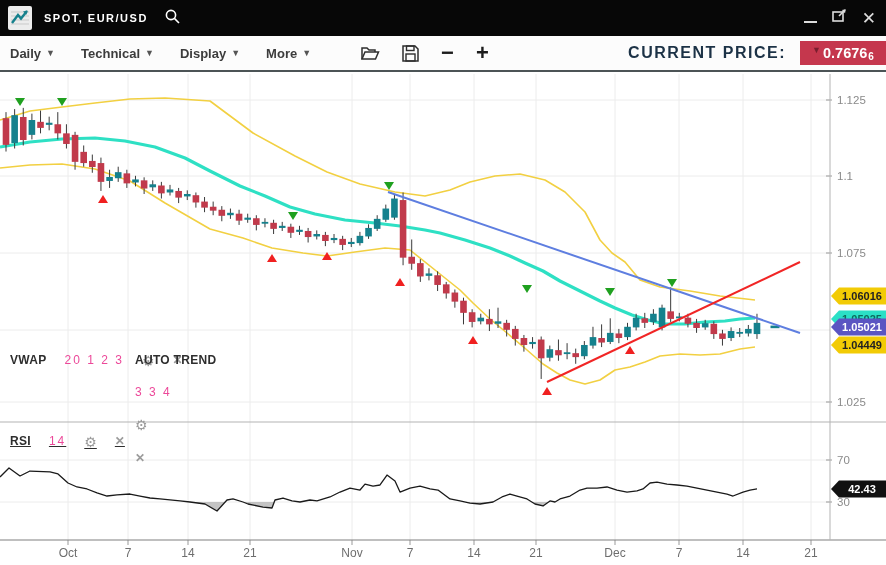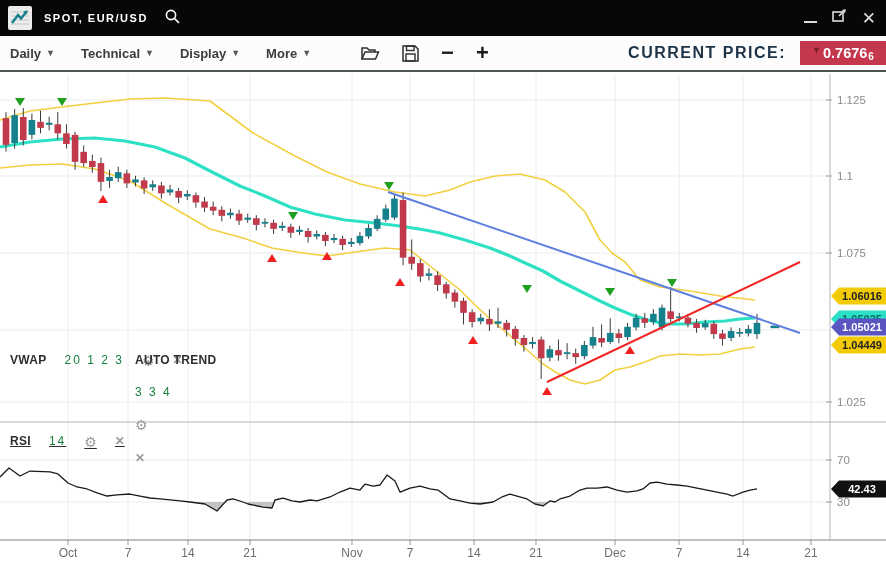--- a/index.html
+++ b/index.html
@@ -22,21 +22,21 @@
   .cp-label{font-size:16px;font-weight:bold;letter-spacing:1.5px;color:#1c3246;margin-right:14px;}
   .price-badge{width:86px;height:24px;display:flex;align-items:center;justify-content:center;color:#fff;font-weight:bold;font-size:14.5px;}
   .price-badge .sub{font-size:10px;position:relative;top:3px;margin-left:1px;}
   .badge-bid .arr{color:#7a1e2e;font-size:9px;margin-right:2px;position:relative;top:-3px;}
   .badge-ask{margin-left:12px;}
   .badge-ask .arr{color:#073f46;font-size:9px;margin-left:2px;position:relative;top:-5px;}
   .chart-area{position:absolute;left:0;top:72px;width:886px;height:493px;}
   .chart-area svg{position:absolute;left:0;top:0;}
   .chip{position:absolute;display:flex;gap:18px;font-size:12px;color:#2e2e2e;white-space:nowrap;}
   .chip .ind-name{font-weight:bold;letter-spacing:.3px;}
-  .chip .ind-params{color:#15803d;letter-spacing:2px;}
+  .chip .ind-params{color:#ec4899;letter-spacing:2px;}
   .chip .gear{color:#9b9b9b;font-size:14px;cursor:pointer;}
   .chip .close{color:#9b9b9b;font-size:12px;font-weight:bold;cursor:pointer;}
 </style>
 </head>
 <body>
 
 <div class="titlebar">
   <span class="app-icon">
     <svg width="24" height="24" viewBox="0 0 24 24">
       <rect x="0" y="0" width="24" height="24" rx="2" fill="#ececec"></rect>

